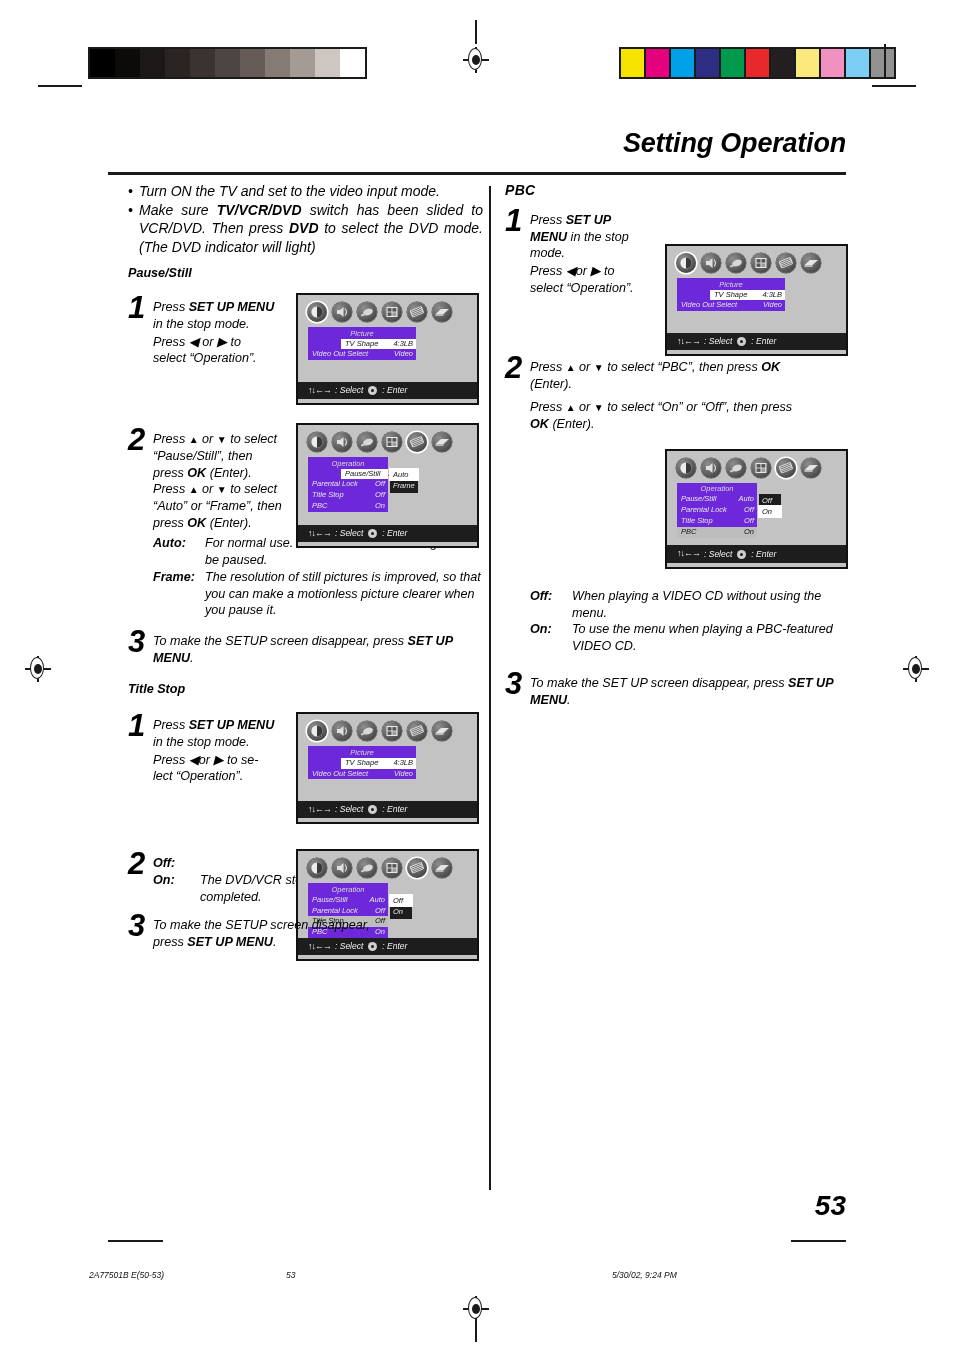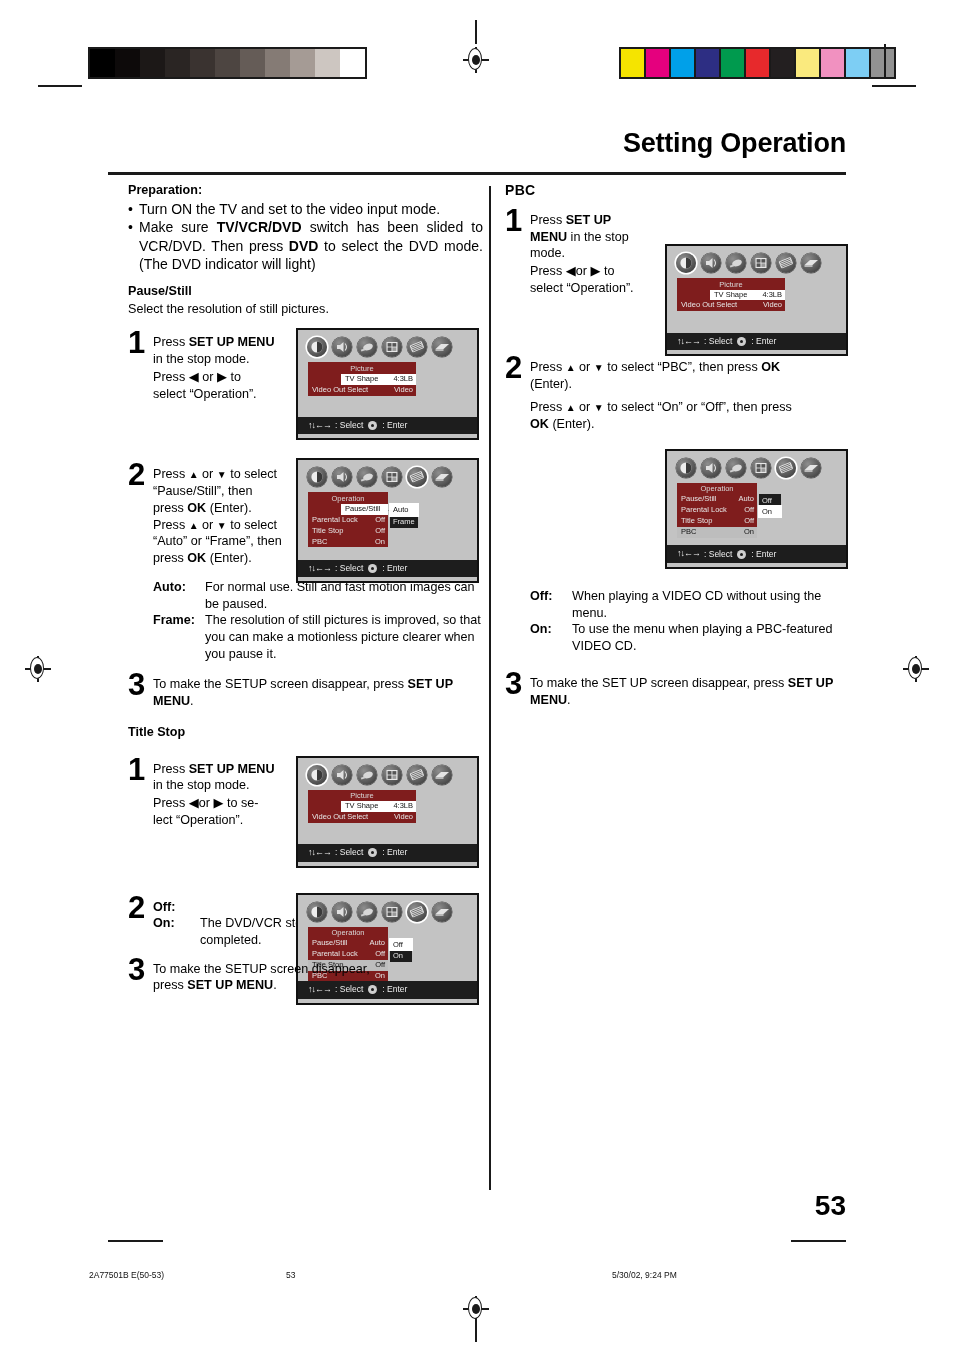--- a/index.html
+++ b/index.html
@@ -7,21 +7,21 @@
     background: #ffffff;
   }
   body {
     width: 954px; height: 1351px;
     position: relative;
     font-family: "Liberation Sans", sans-serif;
     color: #000;
     overflow: hidden;
   }
   .page {
-    position: absolute; inset: 0;
+    position: absolute; inset: 0; font-style: italic;
   }
 
   
   .crop-mark { position: absolute; background: #1a1a1a; }
   .reg-target {
     position: absolute; width: 26px; height: 26px;
   }
   .reg-target .ring {
     position:absolute; left:5px; top:1px; width:14px; height:22px;
     border:1.5px solid #1a1a1a; border-radius:50%;
@@ -93,21 +93,21 @@
 
   
   .step { position: relative; }
   .step-num {
     position: absolute; left: 0; top: -7px;
     font-size: 31px; font-weight: bold; line-height: 1;
     font-family: "Liberation Sans", sans-serif;
   }
   .step-body { padding-left: 25px; font-size:12.6px; line-height:1.33; }
 
-  .defs { margin-top:12px; }
+  .defs { margin-top:4px; }
   .defs .row { display:flex; font-size:12.6px; line-height:1.33; margin-bottom:0px; }
   .defs .term { font-weight:bold; flex:0 0 auto; }
   .defs .desc { flex:1 1 auto; }
 
   
   .osd {
     background: #c3c3c3;
     border: 2.5px solid #111;
     position: relative;
     box-sizing: border-box;
@@ -121,21 +121,21 @@
     background: radial-gradient(circle at 34% 30%, #8e8e8e 0%, #5c5c5c 55%, #2f2f2f 100%);
     position: relative;
     box-shadow: 0 0 0 0.5px #4a4a4a;
     flex: 0 0 auto;
   }
   .icon-circ.sel { box-shadow: 0 0 0 1.6px #ffffff; }
   .icon-circ .g { position:absolute; inset:0; }
 
   .osd-panel {
     position: absolute;
-    background: #7f1d1d;
+    background: #6d28d9;
     color: #e6e6e6;
   }
   .osd-panel .phead {
     text-align:center; font-size:7.5px; padding:1.5px 0 1px 0; color:#d8d8d8;
   }
   .osd-row {
     display:flex; font-size:7.5px; line-height:1.45;
     padding: 0px 3px 0px 4px; white-space:nowrap;
   }
   .osd-row .lbl { flex:1 1 auto; }
@@ -243,29 +243,27 @@
     </div>
   <div class="edge-tick" style="left:884px;top:44px;height:34px;"></div>
 
   <div class="title">Setting Operation</div>
   <div class="title-rule"></div>
 
   <div class="col-div"></div>
 
   <div class="col-left">
 
-    <div class="h-bold">Preparation:</div>
     <ul class="bullets">
       <li>Turn ON the TV and set to the video input mode.</li>
       <li class="just"><span>Make sure <b>TV/VCR/DVD</b> switch has been slided to VCR/DVD. Then press <b>DVD</b> to select the DVD mode. (The DVD indicator will light)</span></li>
     </ul>
 
     <div style="height:9px;"></div>
     <div class="h-bold">Pause/Still</div>
-    <div class="p">Select the resolution of still pictures.</div>
 
     <div class="step" style="margin-top:17px;height:112px;">
       <div class="step-num">1</div>
       <div class="step-body" style="width:138px;">
         Press <b>SET UP MENU</b><br>
         in the stop mode.<br>
         Press <span style="font-size:13px;">◀</span> or <span style="font-size:13px;">▶</span> to<br>
         select “Operation”.
       </div>
 

